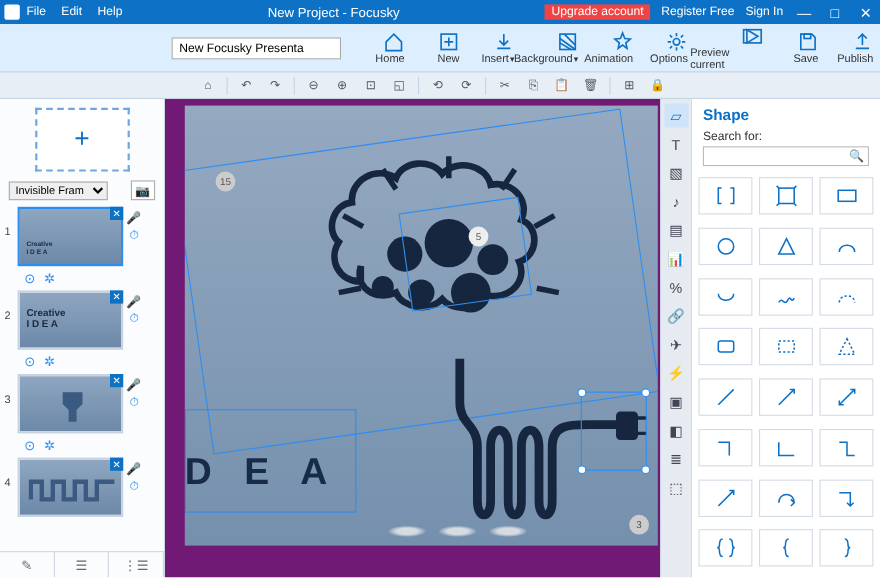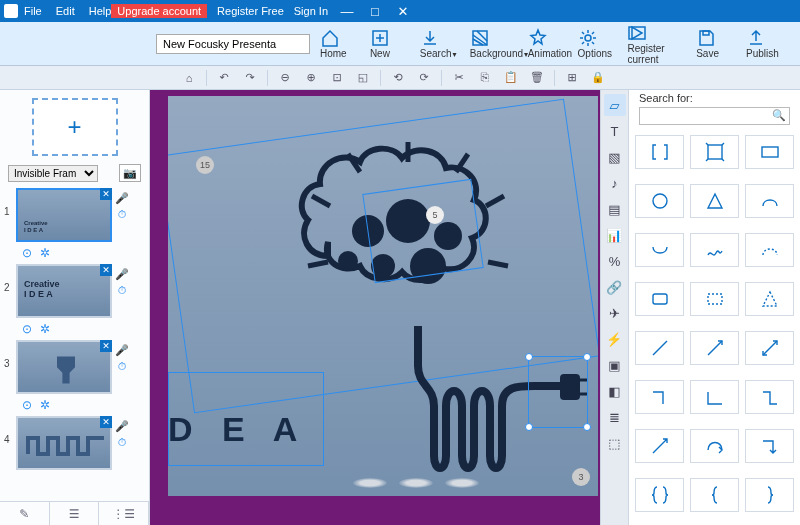--- a/index.html
+++ b/index.html
@@ -7,21 +7,21 @@
 .titlebar { background: #0d71c5; color: #fff; height: 22px; display: flex; align-items: center; padding: 0 4px; }
 .titlebar .logo { width: 14px; height: 14px; background: #fff; border-radius: 2px; margin-right: 6px; display:inline-block;}
 .titlebar .menu { display: flex; gap: 14px; }
 .titlebar .menu span { cursor: pointer; font-size: 11px; }
 .titlebar .title { flex: 1; text-align: center; font-size: 12px; }
 .titlebar .right { display: flex; align-items: center; gap: 10px; }
 .titlebar .upgrade { background: #ef4444; padding: 1px 6px; font-size: 11px; }
 .titlebar .winbtn { width: 18px; text-align: center; font-size: 13px; cursor:pointer;}
 .ribbon { background: #def; border-bottom: 1px solid #b6c8da; height: 44px; display: flex; align-items: center; padding: 0 6px; gap: 2px;}
 .ribbon .docname { background: #fff; border: 1px solid #aaa; padding: 3px 6px; font-size: 11px; width: 154px; margin-right: 8px; margin-left:150px;}
-.ribbon .ritem { display: flex; flex-direction: column; align-items: flex-start; justify-content: center; width: 56px; cursor: pointer; color: #0d71c5; font-size: 10px;}
+.ribbon .ritem { display: flex; flex-direction: column; align-items: flex-end; justify-content: center; width: 56px; cursor: pointer; color: #0d71c5; font-size: 10px;}
 .ribbon .ritem svg { width: 20px; height: 20px; stroke: #0d71c5; fill: none; stroke-width: 1.5;}
 .ribbon .ritem .lbl { color: #333; }
 .ribbon .caret::after { content: "▾"; font-size: 8px; margin-left: 1px; color:#333;}
 .toolbar2 { background: #e8eef5; border-bottom: 1px solid #c5d3e2; height: 24px; display:flex; align-items:center; padding-left: 180px; gap: 8px;}
 .toolbar2 .tb { width: 18px; height: 18px; display:flex; align-items:center; justify-content:center; color:#556; cursor:pointer;}
 .toolbar2 .sep { width:1px; height:16px; background:#c5d3e2;}
 .main { display: flex; height: 435px; }
 .leftcol { width: 150px; border-right: 1px solid #cdd6e1; background:#fbfcfe; display:flex; flex-direction:column;}
 .addframe { margin: 8px auto 4px; width: 86px; height: 58px; border: 2px dashed #6fa6de; display:flex; align-items:center; justify-content:center; color:#0d71c5; font-size:24px; cursor:pointer; background:#fff;}
 .framestyle { display:flex; align-items:center; gap:21px; padding: 4px 8px;}
@@ -66,20 +66,21 @@
 </head>
 <body>
 
 <div class="titlebar">
   <span class="logo"></span>
   <div class="menu">
     <span>File</span>
     <span>Edit</span>
     <span>Help</span>
   </div>
+  <div class="title">New Project - Focusky</div>
   <div class="right">
     <span class="upgrade">Upgrade account</span>
     <span>Register Free</span>
     <span>Sign In</span>
     <span class="winbtn">—</span>
     <span class="winbtn">□</span>
     <span class="winbtn">✕</span>
   </div>
 </div>
 
@@ -95,21 +96,21 @@
       <svg>
         <rect x="3" y="3" width="14" height="14"></rect>
         <path d="M10 6v8M6 10h8"></path>
       </svg>
       <span class="lbl">New</span>
     </div>
   <div class="ritem">
       <svg>
         <path d="M10 3v10m-4-4l4 4 4-4M4 16h12"></path>
       </svg>
-      <span class="lbl caret">Search</span>
+      <span class="lbl caret">Insert</span>
     </div>
   <div class="ritem">
       <svg>
         <rect x="3" y="3" width="14" height="14"></rect>
         <path d="M3 7l14 10M3 11l10 6M7 3l10 10"></path>
       </svg>
       <span class="lbl caret">Background</span>
     </div>
   <div class="ritem">
       <svg>
@@ -122,21 +123,21 @@
         <circle cx="10" cy="10" r="3"></circle>
         <path d="M10 2v3M10 15v3M2 10h3M15 10h3M4 4l2 2M14 14l2 2M16 4l-2 2M6 14l-2 2"></path>
       </svg>
       <span class="lbl">Options</span>
     </div>
   <div class="ritem" style="width:78px">
       <svg>
         <path d="M8 4v12l10-6z" transform="translate(-3,0)"></path>
         <rect x="2" y="4" width="16" height="12" fill="none"></rect>
       </svg>
-      <span class="lbl">Register current</span>
+      <span class="lbl">Preview current</span>
     </div>
   <div class="ritem">
       <svg>
         <path d="M4 3h10l3 3v11h-13z"></path>
         <rect x="7" y="3" width="6" height="4"></rect>
       </svg>
       <span class="lbl">Save</span>
     </div>
   <div class="ritem">
       <svg>
@@ -317,20 +318,21 @@
     <span class="rt">🔗</span>
     <span class="rt">✈</span>
     <span class="rt">⚡</span>
     <span class="rt">▣</span>
     <span class="rt">◧</span>
     <span class="rt">≣</span>
     <span class="rt">⬚</span>
   </div>
 
   <div class="rightpanel">
+    <div class="hdr">Shape</div>
     <div class="srch">
       <span>Search for:</span>
       <div style="position:relative"><input placeholder="" style=""><span style="position:absolute;right:4px;top:5px;color:#999;font-size:11px">🔍</span></div>
     </div>
     <div class="shapegrid">
       <div class="shapecell">
           <svg>
             <path d="M7 4h-3v14h3M15 4h3v14h-3"></path>
           </svg>
         </div>

